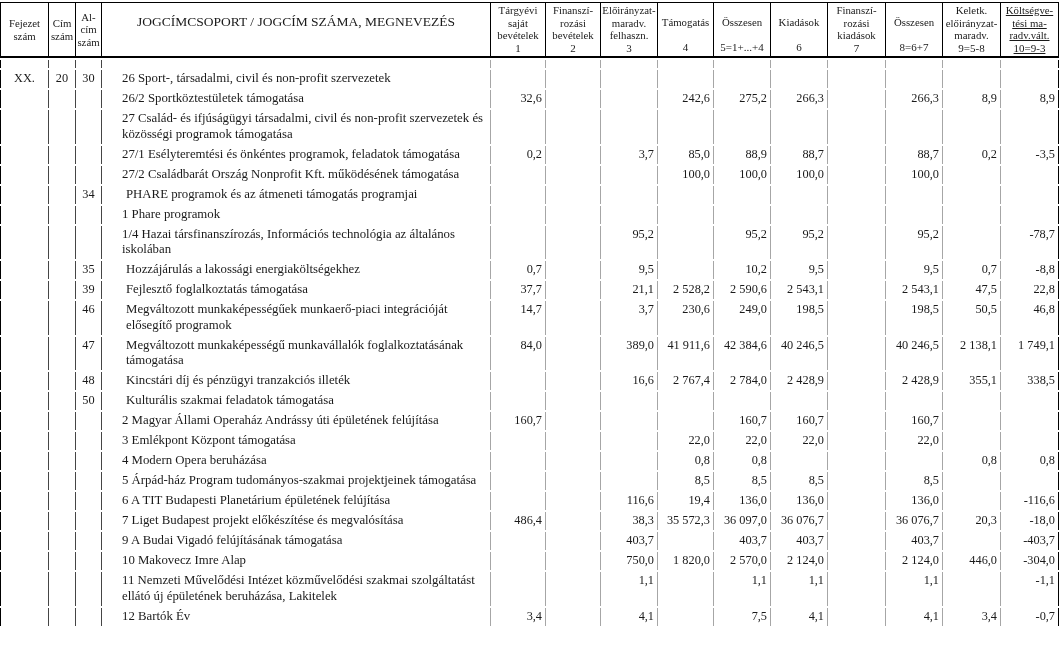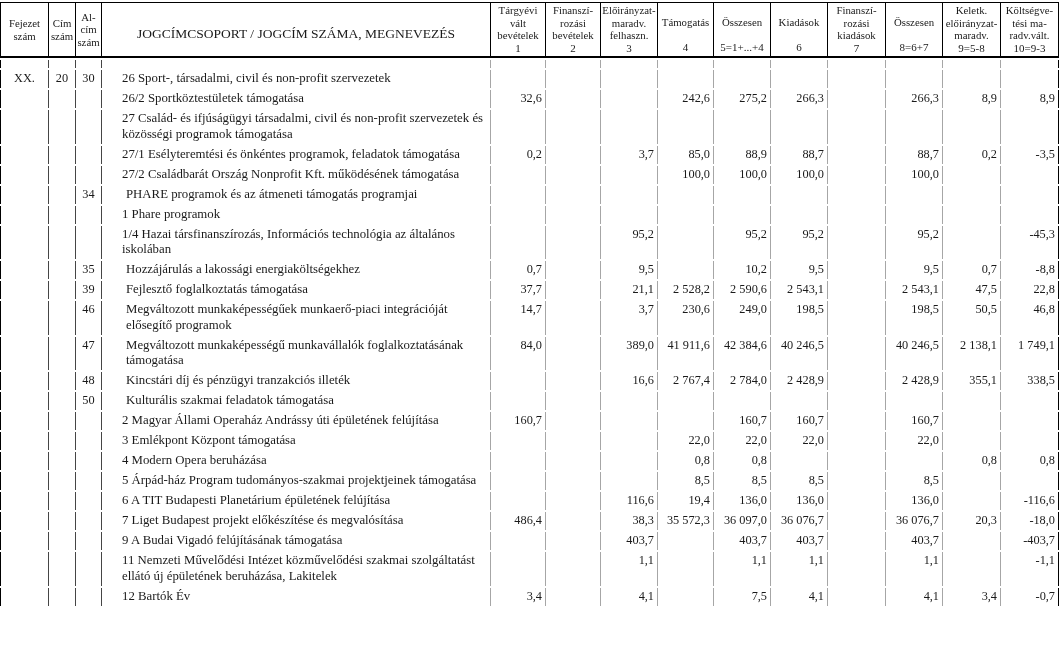--- a/index.html
+++ b/index.html
@@ -21,30 +21,30 @@
   th {
     font-weight:normal;
     background:#ffffff;
     border-top:1.5px solid #000;
     border-bottom:2px solid #000;
     border-left:1px solid #000;
     padding:1px 1px;
     vertical-align:top;
   }
   th:first-child { border-left:1.5px solid #000; }
-  th:last-child  { border-right:1.5px solid #000; }
+  th:last-child  { border-right:1.5px solid #000;text-decoration:underline; }
   .hwrap { display:flex; flex-direction:column; height:51px; }
   .hlbl {
     flex:1; display:flex; align-items:center; justify-content:center;
     text-align:center; white-space:pre-line;
     font-size:10.8px; line-height:12.5px;
   }
   .hname .hlbl {
     align-items:flex-start; padding-top:10px;
-    font-size:13.5px; line-height:15px; white-space:normal;margin-top:12px;
+    font-size:13.5px; line-height:15px; white-space:normal;
   }
   .hnum { height:14px; text-align:center; font-size:11px; line-height:13px; }
   
   td {
     vertical-align:top;
     padding:1px 3px 1.5px 3px;
     font-size:12.8px;
     line-height:15.5px;
     overflow:hidden;
   }
@@ -102,21 +102,21 @@
             </div>
           </th>
           <th class="hname">
             <div class="hwrap">
               <div class="hlbl">JOGCÍMCSOPORT / JOGCÍM SZÁMA, MEGNEVEZÉS</div>
             </div>
           </th>
           <th>
             <div class="hwrap">
               <div class="hlbl">Tárgyévi
-vált
+saját
 bevételek</div>
               <div class="hnum">1</div>
             </div>
           </th>
           <th>
             <div class="hwrap">
               <div class="hlbl">Finanszí-
 rozási
 bevételek</div>
               <div class="hnum">2</div>
@@ -316,21 +316,21 @@
           <td class="name">1/4 Hazai társfinanszírozás, Információs technológia az általános iskolában</td>
           <td class="num"></td>
           <td class="num"></td>
           <td class="num">95,2</td>
           <td class="num"></td>
           <td class="num">95,2</td>
           <td class="num">95,2</td>
           <td class="num"></td>
           <td class="num">95,2</td>
           <td class="num"></td>
-          <td class="num">-45,3</td>
+          <td class="num">-78,7</td>
         </tr>
         <tr>
           <td class="struct f"></td>
           <td class="struct c"></td>
           <td class="struct a">35</td>
           <td class="name indent">Hozzájárulás a lakossági energiaköltségekhez</td>
           <td class="num">0,7</td>
           <td class="num"></td>
           <td class="num">9,5</td>
           <td class="num"></td>
@@ -525,20 +525,36 @@
           <td class="num"></td>
           <td class="num"></td>
           <td class="num">403,7</td>
           <td class="num"></td>
           <td class="num">403,7</td>
           <td class="num">403,7</td>
           <td class="num"></td>
           <td class="num">403,7</td>
           <td class="num"></td>
           <td class="num">-403,7</td>
+        </tr>
+        <tr>
+          <td class="struct f"></td>
+          <td class="struct c"></td>
+          <td class="struct a"></td>
+          <td class="name">10 Makovecz Imre Alap</td>
+          <td class="num"></td>
+          <td class="num"></td>
+          <td class="num">750,0</td>
+          <td class="num">1 820,0</td>
+          <td class="num">2 570,0</td>
+          <td class="num">2 124,0</td>
+          <td class="num"></td>
+          <td class="num">2 124,0</td>
+          <td class="num">446,0</td>
+          <td class="num">-304,0</td>
         </tr>
         <tr>
           <td class="struct f"></td>
           <td class="struct c"></td>
           <td class="struct a"></td>
           <td class="name">11 Nemzeti Művelődési Intézet közművelődési szakmai szolgáltatást ellátó új épületének beruházása, Lakitelek</td>
           <td class="num"></td>
           <td class="num"></td>
           <td class="num">1,1</td>
           <td class="num"></td>

